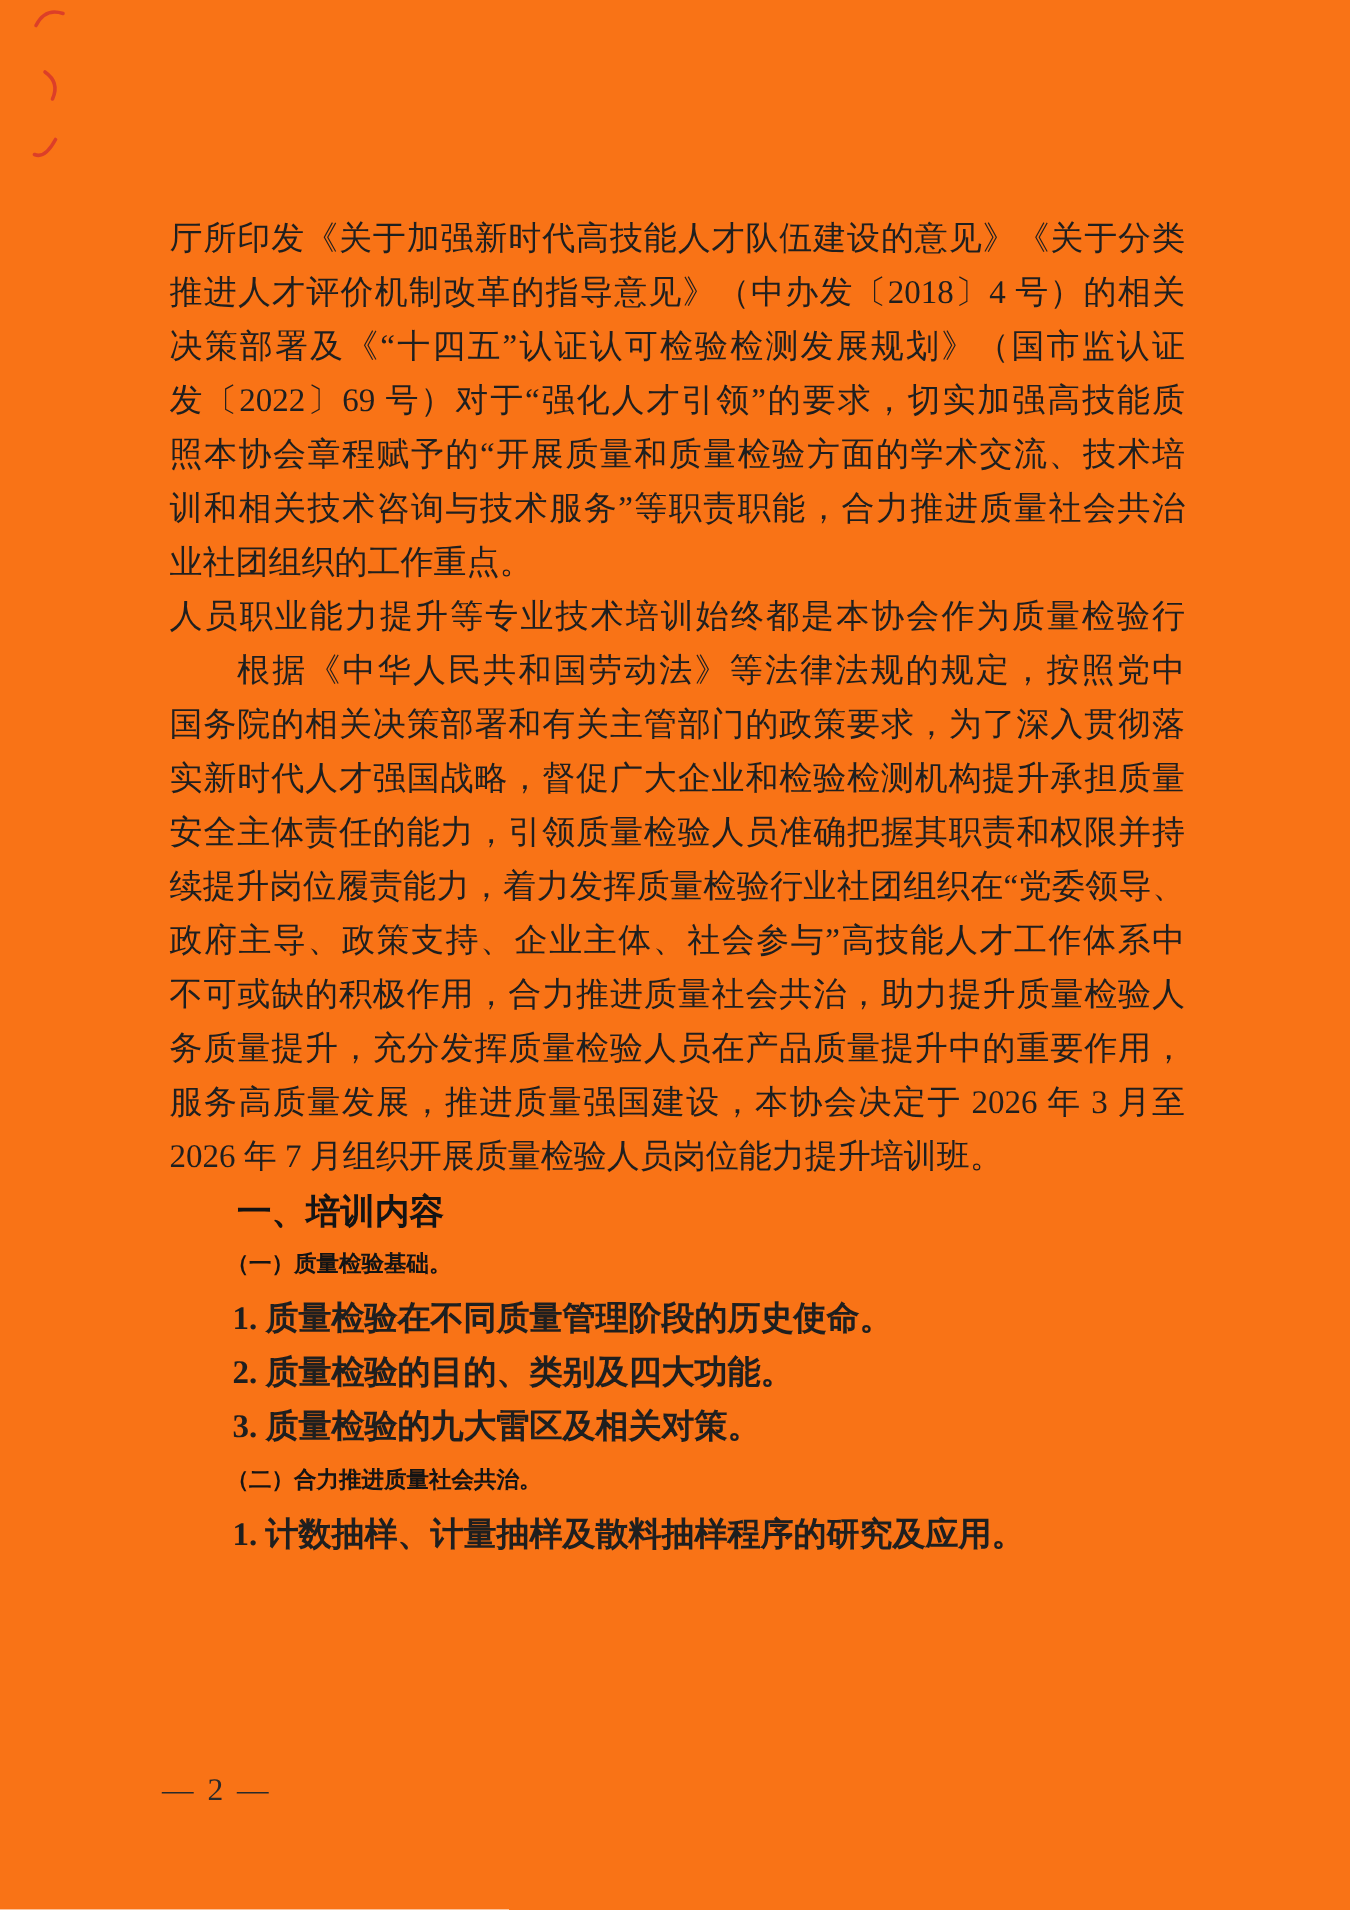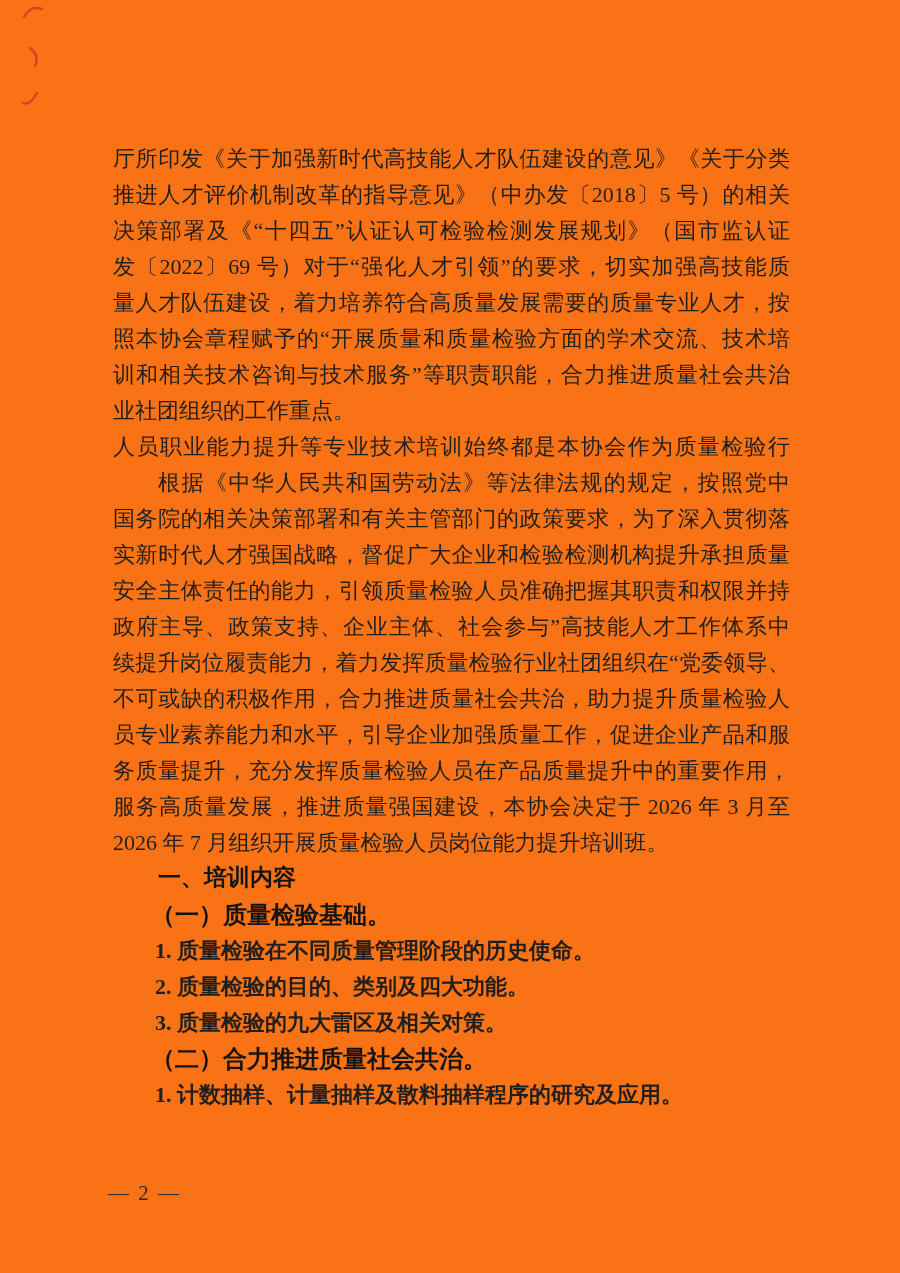--- a/index.html
+++ b/index.html
@@ -29,29 +29,29 @@
     overflow: hidden;
   }
   .just {
     text-align: justify;
     text-align-last: justify;
   }
   .indent {
     padding-left: 45px;
   }
   .h1 {
-    font-family: Liberation Mono, monospace;
+    font-family: Liberation Sans, sans-serif;
     font-weight: bold;
     font-size: 23px;
     padding-left: 45px;
     color: #141414;
   }
   .h2 {
     font-weight: bold;
-    font-size: 24px;
+    font-size: 15px;
     padding-left: 38px;
     color: #141414;
   }
   .item {
     padding-left: 42px;
     font-weight: bold;
   }
   .footer {
     position: absolute;
     left: 108px;
@@ -79,39 +79,37 @@
     <path d="M3,2 Q13,9 8,20" fill="none" stroke="#d93a2b" stroke-width="2.4" stroke-linecap="round"></path>
   </svg>
   <svg class="red-mark" style="left:21px; top:90px;" width="18" height="17" viewBox="0 0 18 17">
     <path d="M2,13 Q9,16 16,3" fill="none" stroke="#d93a2b" stroke-width="2.4" stroke-linecap="round"></path>
   </svg>
 
   <div class="content">
 
     <div>
       <div class="line just">厅所印发《关于加强新时代高技能人才队伍建设的意见》《关于分类</div>
-      <div class="line just">推进人才评价机制改革的指导意见》（中办发〔2018〕5 号）的相关</div>
+      <div class="line just">推进人才评价机制改革的指导意见》（中办发〔2018〕4 号）的相关</div>
       <div class="line just">决策部署及《“十四五”认证认可检验检测发展规划》（国市监认证</div>
       <div class="line just">发〔2022〕69 号）对于“强化人才引领”的要求，切实加强高技能质</div>
-      <div class="line just">量人才队伍建设，着力培养符合高质量发展需要的质量专业人才，按</div>
       <div class="line just">照本协会章程赋予的“开展质量和质量检验方面的学术交流、技术培</div>
       <div class="line just">训和相关技术咨询与技术服务”等职责职能，合力推进质量社会共治</div>
       <div class="line">业社团组织的工作重点。</div>
       <div class="line just">人员职业能力提升等专业技术培训始终都是本协会作为质量检验行</div>
     </div>
 
     <div>
       <div class="line just indent">根据《中华人民共和国劳动法》等法律法规的规定，按照党中央、</div>
       <div class="line just">国务院的相关决策部署和有关主管部门的政策要求，为了深入贯彻落</div>
       <div class="line just">实新时代人才强国战略，督促广大企业和检验检测机构提升承担质量</div>
       <div class="line just">安全主体责任的能力，引领质量检验人员准确把握其职责和权限并持</div>
+      <div class="line just">续提升岗位履责能力，着力发挥质量检验行业社团组织在“党委领导、</div>
       <div class="line just">政府主导、政策支持、企业主体、社会参与”高技能人才工作体系中</div>
-      <div class="line just">续提升岗位履责能力，着力发挥质量检验行业社团组织在“党委领导、</div>
       <div class="line just">不可或缺的积极作用，合力推进质量社会共治，助力提升质量检验人</div>
-      <div class="line just">员专业素养能力和水平，引导企业加强质量工作，促进企业产品和服</div>
       <div class="line just">务质量提升，充分发挥质量检验人员在产品质量提升中的重要作用，</div>
       <div class="line just">服务高质量发展，推进质量强国建设，本协会决定于 2026 年 3 月至</div>
       <div class="line">2026 年 7 月组织开展质量检验人员岗位能力提升培训班。</div>
     </div>
 
 
     <div class="line h1">一、培训内容</div>
 
     <div class="line h2">（一）质量检验基础。</div>
     <div class="line item">1. 质量检验在不同质量管理阶段的历史使命。</div>

